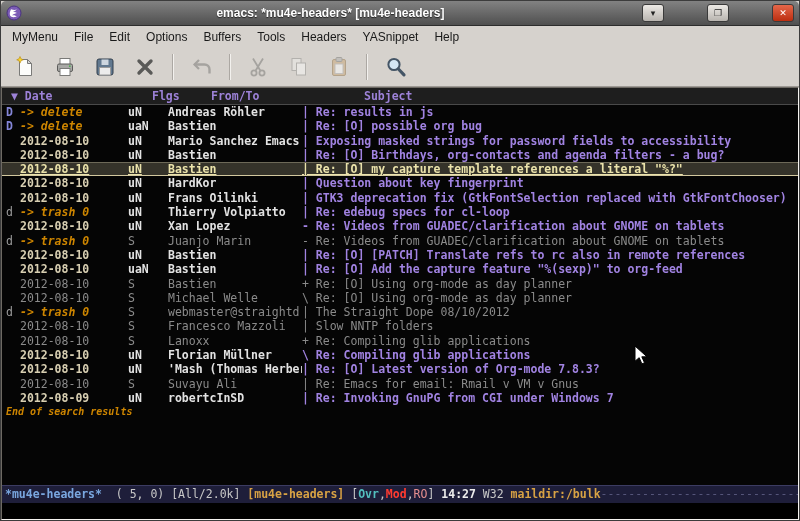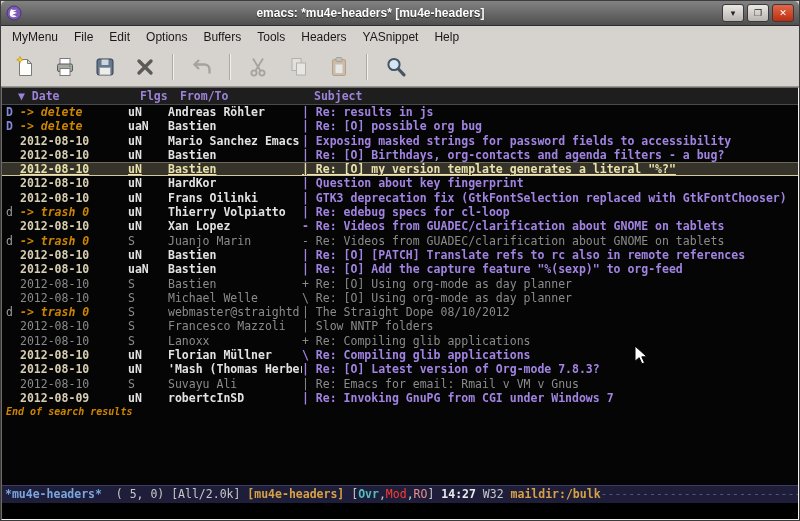--- a/index.html
+++ b/index.html
@@ -1,32 +1,32 @@
 <!DOCTYPE html>
 <html><head>
 <meta charset="utf-8">
 <style>
   html,body{margin:0;padding:0;width:800px;height:521px;overflow:hidden;background:#2e2e2e;}
   .window{width:800px;height:521px;box-sizing:border-box;border:1px solid #3c3c3c;display:flex;flex-direction:column;background:#d6d2cd;font-family:"Liberation Sans",sans-serif;}
   
-  .titlebar{height:24px;flex:0 0 24px;background:linear-gradient(#828282,#4f4f4f);border-bottom:1px solid #2c2c2c;display:flex;align-items:center;padding:0 5px;border-radius:5px 5px 0 0;}
+  .titlebar{height:24px;flex:0 0 24px;background:linear-gradient(#828282,#4f4f4f);border-bottom:1px solid #2c2c2c;display:flex;align-items:center;padding:0 5px;border-radius:5px 5px 0 0;gap:40px;}
   .title-text{flex:1;text-align:center;color:#ffffff;font-weight:bold;font-size:12px;text-shadow:0 1px 1px #222;white-space:nowrap;overflow:hidden;}
   .winbtn{width:20px;height:16px;margin-left:3px;border:1px solid #3a3a3a;border-radius:3px;background:linear-gradient(#ece9e5,#b8b4af);display:flex;align-items:center;justify-content:center;font-size:9px;line-height:9px;color:#222;}
   .winbtn.close{background:linear-gradient(#e4674a,#bc2e10);color:#fff;}
   
   .menubar{height:22px;flex:0 0 22px;background:#d6d2cd;display:flex;align-items:center;padding-left:3px;font-size:12px;color:#1a1a1a;}
   .menu-item{padding:9px 8px;white-space:nowrap;}
   
   .toolbar{height:38px;flex:0 0 38px;background:#d6d2cd;border-bottom:1px solid #9d9994;display:flex;align-items:center;gap:9px;padding:0 8px;}
   .tool{width:31px;height:31px;display:flex;align-items:center;justify-content:center;border-radius:3px;}
   .tool.disabled{opacity:.45;}
   .tsep{width:0;height:26px;border-left:1px solid #aca8a3;border-right:1px solid #f3f1ee;margin:0 3px;}
   
   .frame{flex:1;display:flex;flex-direction:column;border:1px solid;border-color:#6e6a64 #f6f4f1 #f6f4f1 #6e6a64;background:#050505;font-family:"DejaVu Sans Mono",monospace;overflow:hidden;}
-  .header-line{flex:0 0 16px;height:16px;line-height:16px;background:#1e1e1e;border-bottom:1px solid #4a4a4a;color:#9d82d8;font-weight:bold;font-size:11.5px;display:grid;grid-template-columns:122px 40px 134px 1fr;padding-left:16px;white-space:pre;}
+  .header-line{flex:0 0 16px;height:16px;line-height:16px;background:#1e1e1e;border-bottom:1px solid #4a4a4a;color:#9d82d8;font-weight:bold;font-size:11.5px;display:grid;grid-template-columns:122px 40px 134px 1fr;padding-left:9px;white-space:pre;gap:19px;}
   .message-list{flex:0 0 auto;}
   .row{display:grid;grid-template-columns:14px 108px 40px 134px 1fr;height:14.3px;line-height:14.4px;font-size:11.5px;padding-left:4px;white-space:pre;color:#8b8b8b;}
   .row>span{overflow:hidden;}
   .row.unread,.row.current,.row.delete-unread,.row.trash-unread{font-weight:bold;}
   .row.unread .c-date{color:#d8cfb2;}
   .row.unread .c-flags,.row.unread .c-from,
   .row.delete-unread .c-flags,.row.delete-unread .c-from,
   .row.trash-unread .c-flags,.row.trash-unread .c-from{color:#e2e2e2;}
   .row.unread .c-subject,.row.delete-unread .c-subject,.row.trash-unread .c-subject{color:#a183e2;}
   .row.delete-unread .c-date,.row.trash-unread .c-date,.row.trash-seen .c-date{color:#cd8500;font-style:italic;font-weight:bold;}
@@ -35,21 +35,21 @@
   .row.current{background:#35332a;box-shadow:inset 0 -1px 0 #d3c89f,inset 0 1px 0 #6d6958;}
   .row.current>span{color:#ebe3ab !important;text-decoration:underline;}
   .end-note{height:14.3px;line-height:14.3px;font-size:10px;padding-left:4px;color:#cd8500;font-style:italic;font-weight:bold;white-space:pre;}
   .filler{flex:1;background:#050505;}
   
   .modeline{flex:0 0 17px;height:17px;line-height:16px;background:#1e1e3a;border-top:1px solid #3c3c62;font-size:11.5px;white-space:pre;overflow:hidden;padding-left:3px;color:#c8c8c8;}
   .ml-buffer{color:#7aa7e0;font-weight:bold;}
   .ml-plain{color:#c8c8c8;margin-top:34px;}
   .ml-mode{color:#d8a244;font-weight:bold;}
   .ml-ovr{color:#53bfbf;font-weight:bold;}
-  .ml-mod{color:#ff3b30;font-weight:normal;text-align:right;}
+  .ml-mod{color:#ff3b30;font-weight:bold;text-align:right;}
   .ml-ro{color:#e89090;}
   .ml-time{color:#ececec;font-weight:bold;}
   .ml-maildir{color:#d8a244;font-weight:bold;}
   .ml-dashes{color:#55557a;}
   .echo-area{flex:0 0 16px;background:#000;}
   
   .mouse-cursor{position:absolute;left:634px;top:345px;pointer-events:none;}
 </style>
 </head>
 <body>
@@ -188,21 +188,21 @@
     <span class="c-date">2012-08-10</span>
     <span class="c-flags">uN</span>
     <span class="c-from">Bastien</span>
     <span class="c-subject">| Re: [O] Birthdays, org-contacts and agenda filters - a bug?</span>
   </div>
         <div class="row current">
     <span class="c-mark"></span>
     <span class="c-date">2012-08-10</span>
     <span class="c-flags">uN</span>
     <span class="c-from">Bastien</span>
-    <span class="c-subject">| Re: [O] my version template generates a literal "%?"</span>
+    <span class="c-subject">| Re: [O] my capture template references a literal "%?"</span>
   </div>
         <div class="row unread">
     <span class="c-mark"></span>
     <span class="c-date">2012-08-10</span>
     <span class="c-flags">uN</span>
     <span class="c-from">HardKor</span>
     <span class="c-subject">| Question about key fingerprint</span>
   </div>
         <div class="row unread">
     <span class="c-mark"></span>

